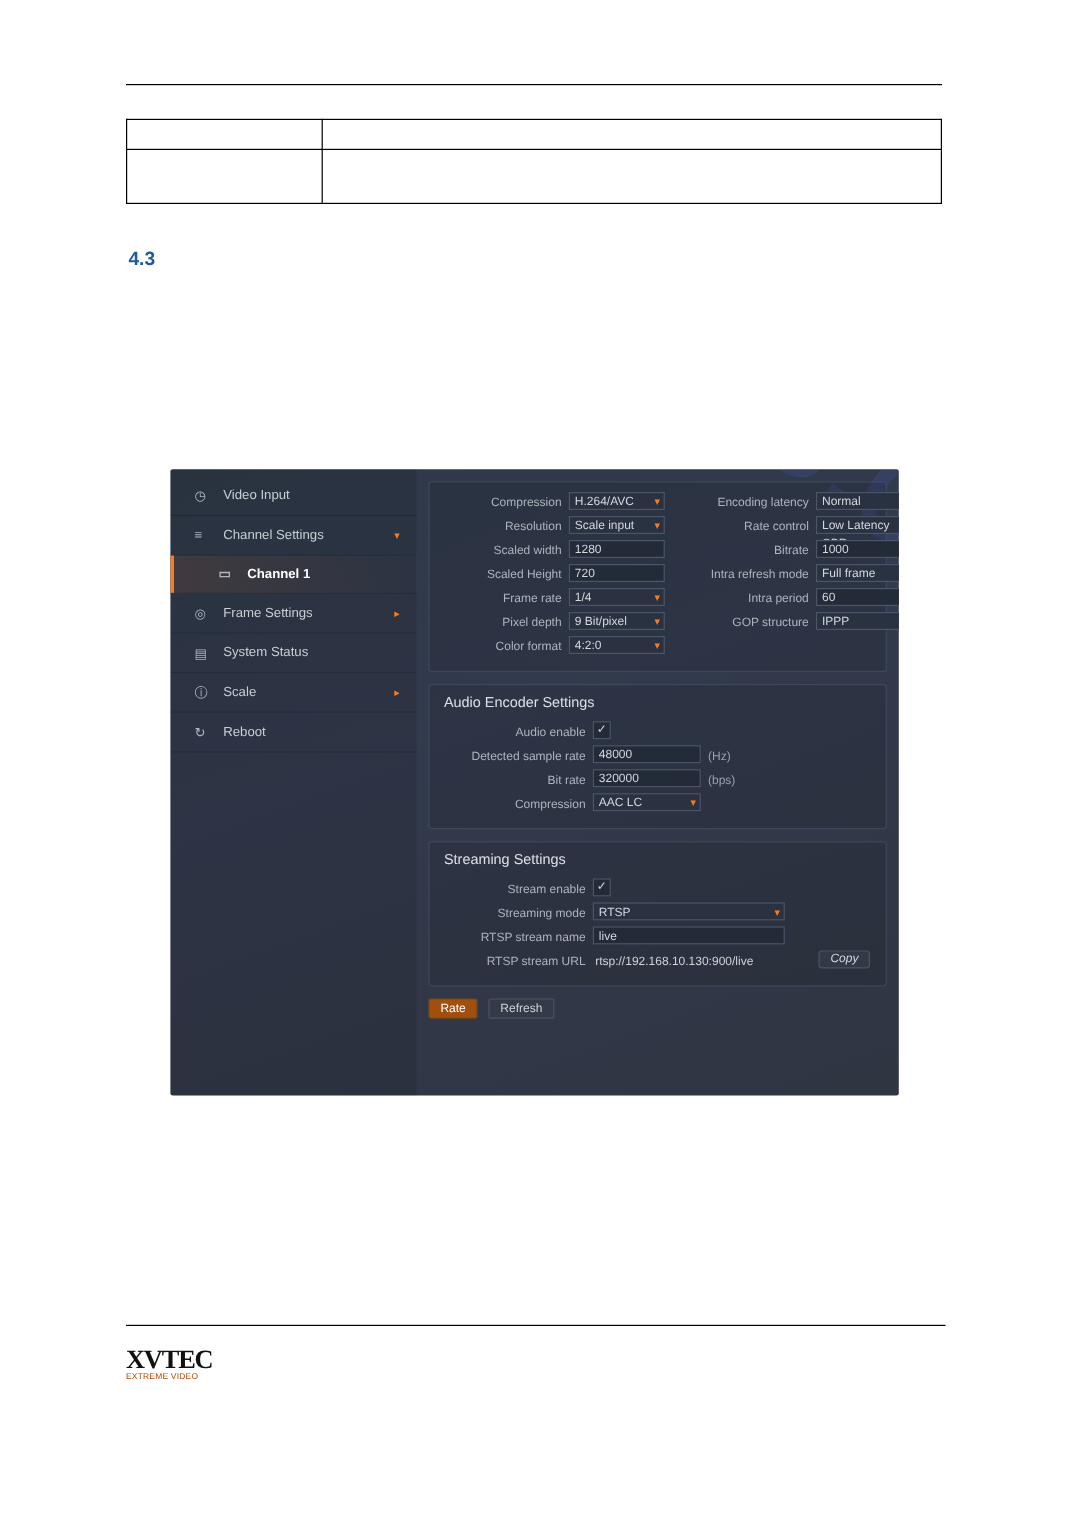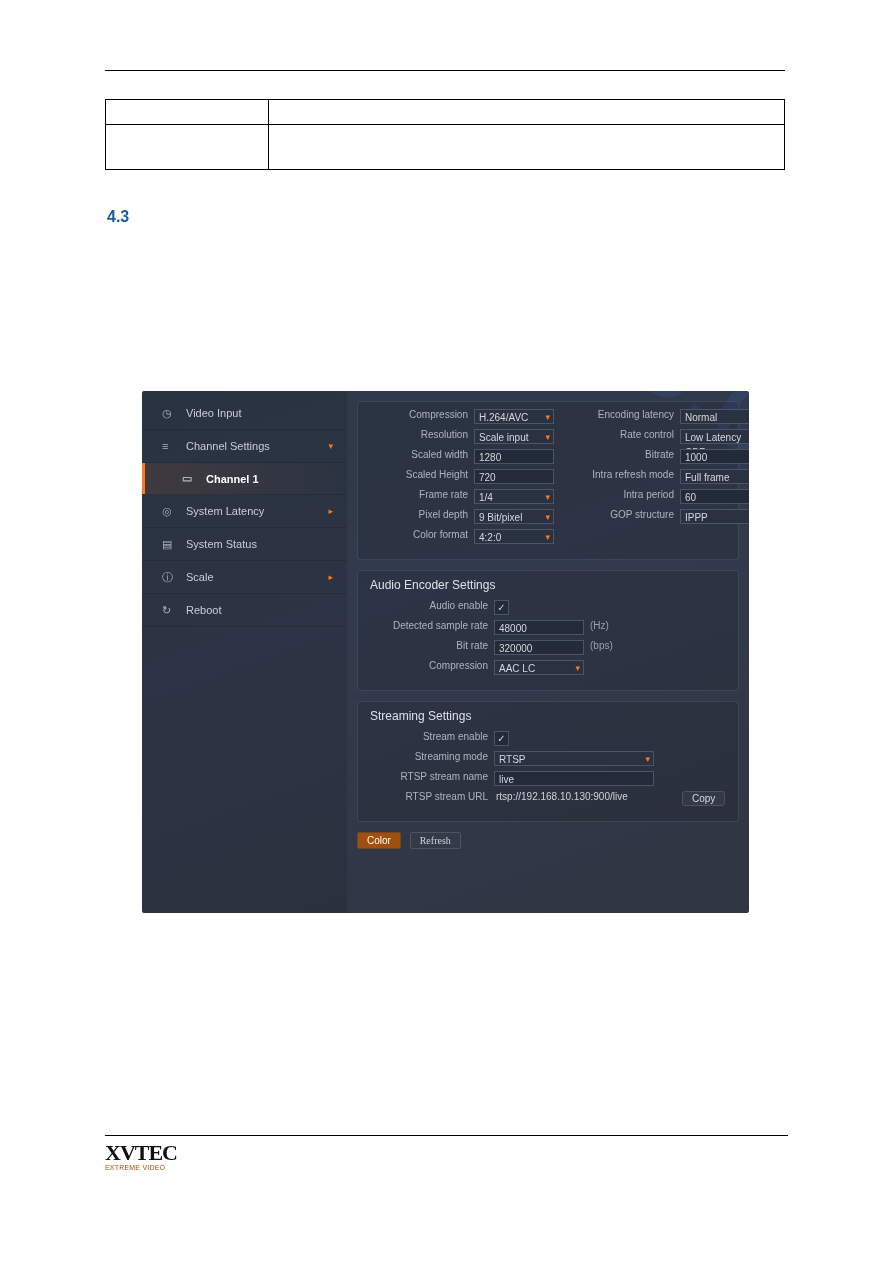--- a/index.html
+++ b/index.html
@@ -24,39 +24,39 @@
   .side-item.active::before { content:""; position:absolute; left:0; top:0; bottom:0; width:3px; background:#ff7a1a; }
   .side-ico { width:14px; display:inline-block; margin-right:10px; font-size:11px; color:#aeb4bd; }
   .side-caret { position:absolute; right:14px; font-size:9px; color:#ff7a1a; }
 
   .content { position:absolute; left:215px; right:10px; top:10px; }
   .panel { background:rgba(0,0,0,.10); border:1px solid rgba(80,90,110,.5); border-radius:3px; padding:7px 10px 10px 10px; margin-bottom:10px; }
   .panel-title { color:#dde1e7; font-size:12px; margin:0 0 8px 2px; }
 
   .two-col { display:flex; gap:20px; }
   .col { flex:0 0 auto; }
-  .frow { display:flex; align-items:flex-start; margin-bottom:4px; height:16px; }
+  .frow { display:flex; align-items:flex-end; margin-bottom:4px; height:16px; }
   .lbl { width:100px; text-align:right; padding-right:6px; color:#aeb4bd; font-size:10px; white-space:nowrap; }
   .lbl.wide { width:120px; }
   .ctrl { width:80px; height:15px; line-height:15px; padding:0 4px; font-size:10px; background:#2a3140; border:1px solid #4a5568; color:#d4d8df; box-sizing:border-box; position:relative; }
   .ctrl.sel::after { content:"▾"; position:absolute; right:3px; top:0; color:#ff7a1a; font-size:9px; }
   .ctrl.w90 { width:90px; }
   .ctrl.w160 { width:160px; }
   .ctrl.inp { background:#232a38; }
   .unit { margin-left:6px; color:#9aa0aa; font-size:10px; }
   .chk { width:15px; height:15px; border:1px solid #4a5568; background:#232a38; color:#cfd3d9; font-size:10px; text-align:center; line-height:13px; box-sizing:border-box; }
 
   .stream-url { width:160px; display:inline-block; color:#cfd3d9; font-size:10px; padding-left:2px; }
-  .copy-btn { margin-left:26px; display:inline-block; border:1px solid #4b5465; border-radius:3px; padding:1px 9px; font-size:10px; color:#d4d8df; background:#323a48; cursor:pointer; }
+  .copy-btn { margin-left:26px; display:inline-block; border:1px solid #4b5465; border-radius:3px; padding:1px 9px; font-size:10px; color:#d4d8df; background:#323a48; cursor:pointer;font-style:italic; }
 
   .btn-row { margin-top:4px; }
   .btn { display:inline-block; border:1px solid #6a4a24; background:#a24f0d; color:#fff; font-size:10px; padding:2px 9px; border-radius:2px; margin-right:6px; cursor:pointer; }
-  .btn.sec { background:#333b49; color:#cfd3d9; border-color:#4b5465;font-family:Liberation Serif, serif; }
-
-  .footer { position:absolute; left:105px; bottom:92px; right:105px; border-top:1.5px solid #000; padding-top:6px; display:flex; align-items:flex-start; }
+  .btn.sec { background:#333b49; color:#cfd3d9; border-color:#4b5465; }
+
+  .footer { position:absolute; left:105px; bottom:112px; right:105px; border-top:1.5px solid #000; padding-top:17px; display:flex; align-items:flex-start; }
   .logo-main { font-family:Georgia,'Times New Roman',serif; font-weight:bold; font-size:22px; letter-spacing:-1px; color:#111; line-height:1; }
   .logo-sub { font-size:7px; color:#b04a0a; letter-spacing:.2px; }
 </style>
 </head>
 <body>
 
 <div class="page">
   <div class="top-rule"></div>
 
   <table class="tbl">
@@ -86,21 +86,21 @@
         <span class="side-ico">≡</span>
         <span>Channel Settings</span>
         <span class="side-caret">▾</span>
       </div>
       <div class="side-item sub active">
         <span class="side-ico">▭</span>
         <span>Channel 1</span>
       </div>
       <div class="side-item">
         <span class="side-ico">◎</span>
-        <span>System Latency</span>
+        <span>Frame Settings</span>
         <span class="side-caret">▸</span>
       </div>
       <div class="side-item">
         <span class="side-ico">▤</span>
         <span>System Status</span>
       </div>
       <div class="side-item">
         <span class="side-ico">ⓘ</span>
         <span>Scale</span>
         <span class="side-caret">▸</span>
@@ -211,21 +211,21 @@
             <span class="ctrl inp w160">live</span>
           </div>
         <div class="frow">
           <span class="lbl wide">RTSP stream URL</span>
           <span class="stream-url">rtsp://192.168.10.130:900/live</span>
           <span class="copy-btn">Copy</span>
         </div>
       </div>
 
       <div class="btn-row">
-        <span class="btn">Color</span>
+        <span class="btn">Rate</span>
         <span class="btn sec">Refresh</span>
       </div>
 
     </div>
   </div>
 
   <div class="footer">
     <div>
       <div class="logo-main">XVTEC</div>
       <div class="logo-sub">EXTREME VIDEO</div>

